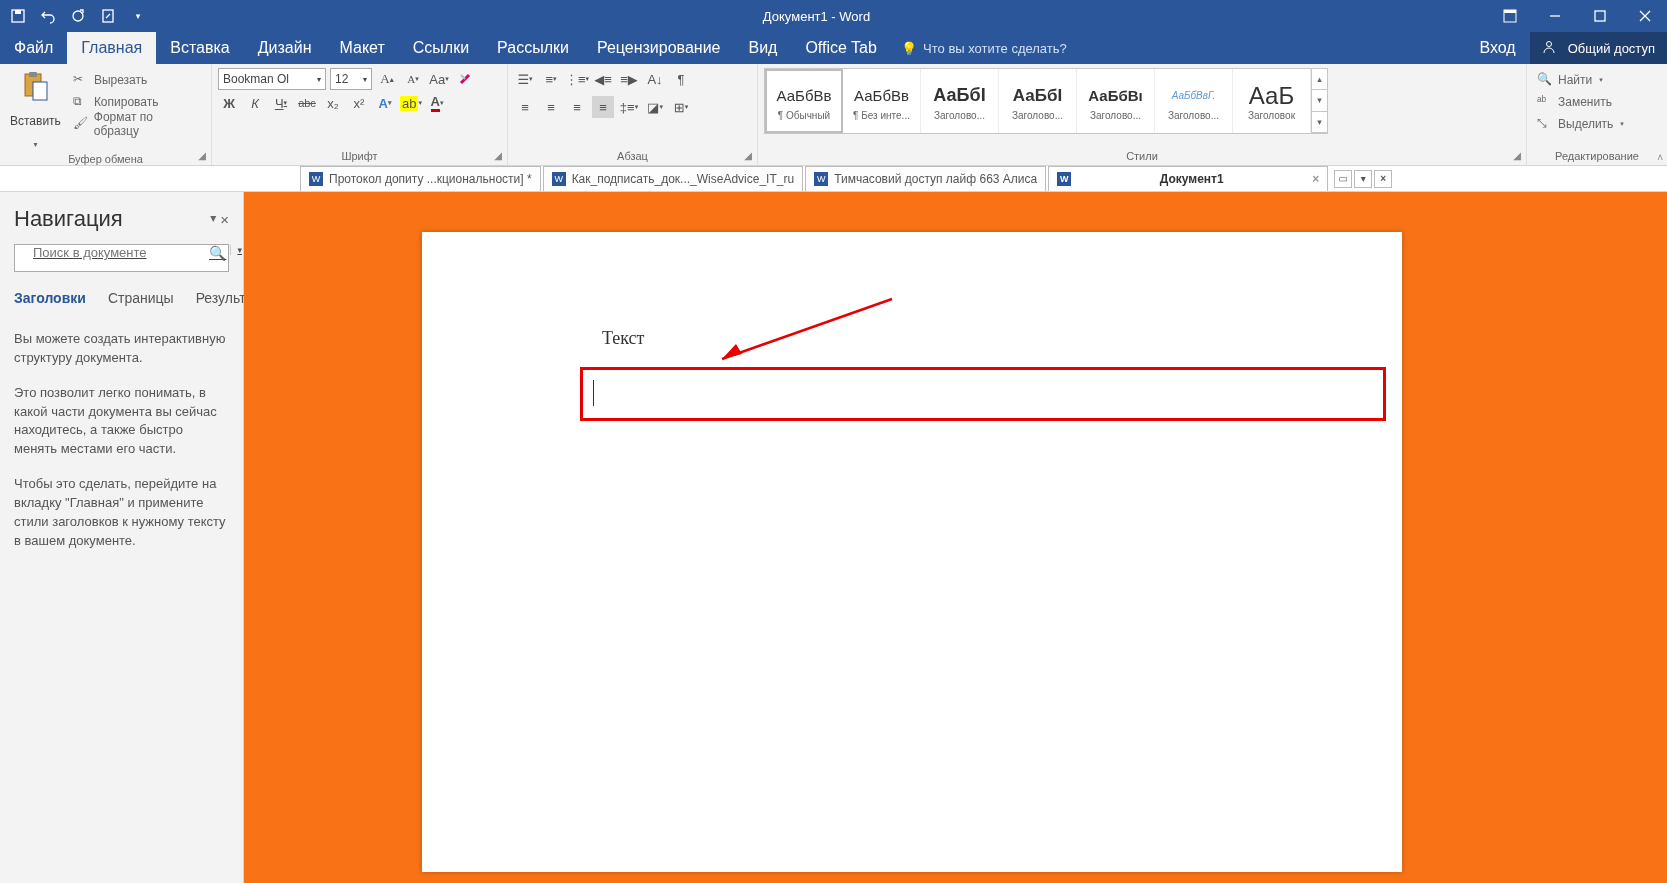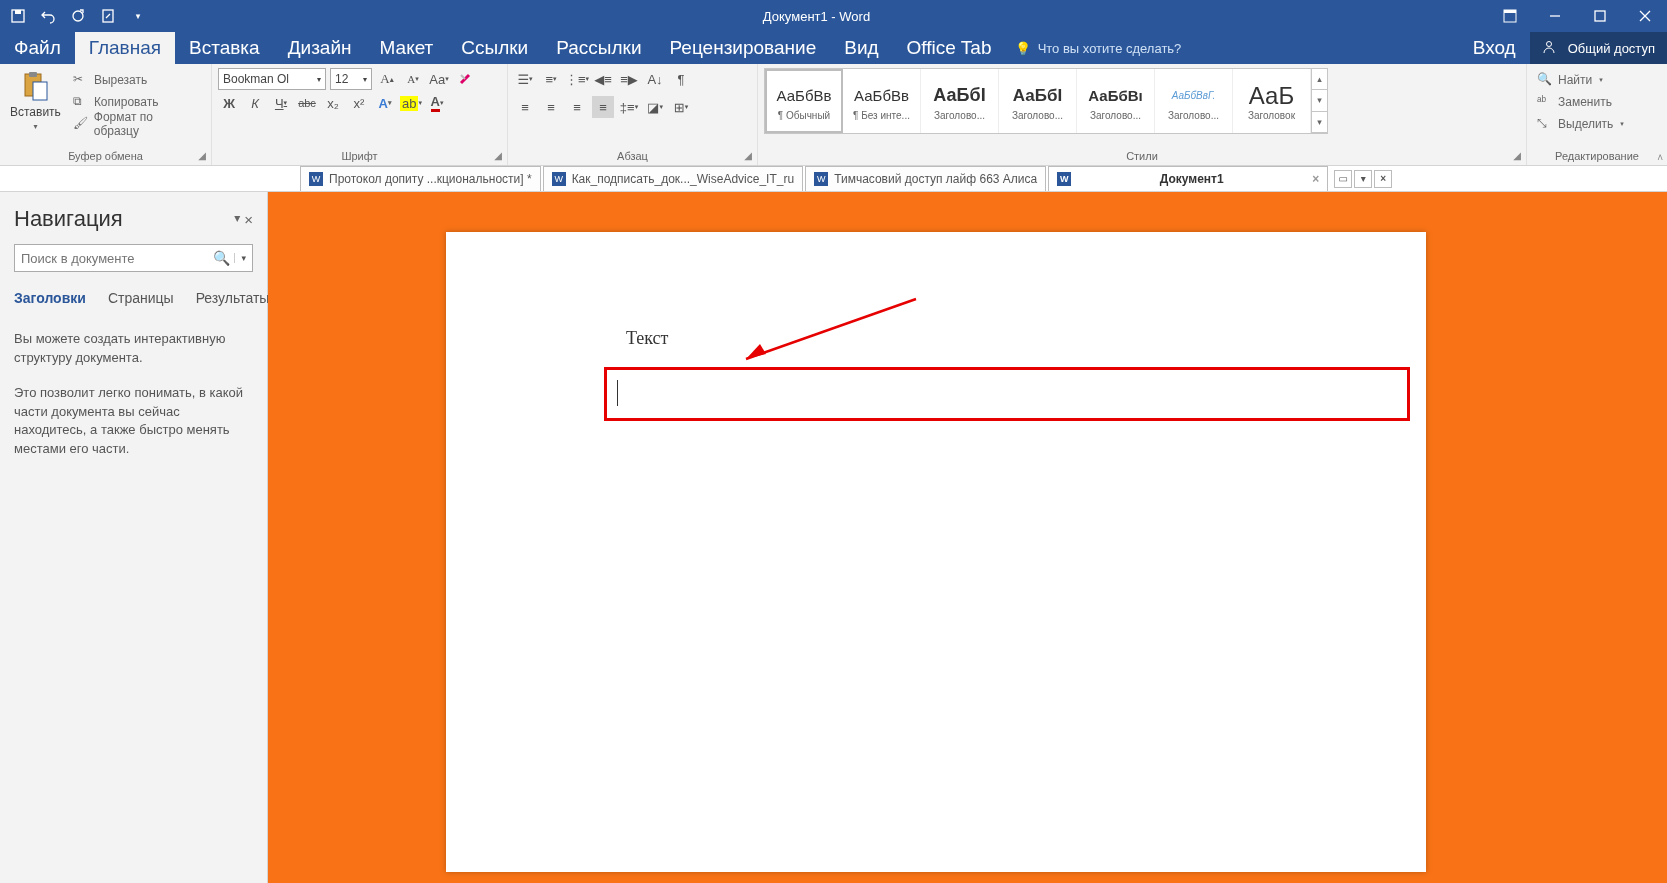--- a/index.html
+++ b/index.html
@@ -4,33 +4,33 @@
 <style>
 * { margin: 0; padding: 0; box-sizing: border-box; font-family: "Segoe UI", Tahoma, sans-serif; }
 body { width: 1667px; height: 883px; background: #fff; overflow: hidden; font-size: 13px; color: #444; }
 .titlebar { background: #2b579a; height: 32px; display: flex; align-items: center; color: #fff; }
 .qat { display: flex; align-items: center; padding-left: 10px; gap: 14px; }
 .qat .ico { width: 16px; height: 16px; display: inline-flex; align-items: center; justify-content: center; }
 .title-center { flex: 1; text-align: center; font-size: 13px; }
 .win-ctrls { display: flex; gap: 0; }
 .win-ctrls div { width: 45px; height: 32px; display: flex; align-items: center; justify-content: center; }
 .menubar { background: #2b579a; height: 32px; display: flex; align-items: center; color: #fff; }
-.menubar .tab { padding: 0 14px; height: 32px; display: flex; align-items: center; font-size: 19px; cursor: pointer; }
+.menubar .tab { padding: 0 14px; height: 32px; display: flex; align-items: center; font-size: 16px; cursor: pointer; }
 .menubar .tab.active { background: #f3f3f3; color: #2b579a; }
 .menubar .tellme { display: flex; align-items: center; gap: 6px; padding-left: 10px; color: #cfe0f5; font-size: 13px; }
 .menubar .right { margin-left: auto; display: flex; align-items: center; }
 .menubar .share { background: #1e3e6e; padding: 0 12px; height: 32px; display: flex; align-items: center; gap: 12px; }
 .ribbon { background: #f3f3f3; height: 102px; border-bottom: 1px solid #d4d4d4; display: flex; }
 .group { border-right: 1px solid #e1e1e1; padding: 4px 6px 0 6px; display: flex; flex-direction: column; position: relative; }
 .group-label { text-align: center; font-size: 11px; color: #666; padding: 2px 0 3px 0; margin-top: auto; }
 .group-body { flex: 1; display: flex; align-items: flex-start; gap: 4px; }
 .vstack { display: flex; flex-direction: column; gap: 2px; }
 .small-btn { display: flex; align-items: center; gap: 5px; font-size: 12px; color: #666; padding: 1px 4px; height: 20px; }
 .small-btn .ico { width: 16px; height: 16px; }
-.bigbtn { display: flex; flex-direction: column; align-items: center; gap: 3px; font-size: 12px; color: #444; padding: 2px 4px; }
+.bigbtn { display: flex; flex-direction: column; align-items: center; gap: 12px; font-size: 12px; color: #444; padding: 2px 4px; }
 .bigbtn .ico { width: 32px; height: 32px; }
 .font-row { display: flex; align-items: center; gap: 4px; }
 .font-name { border: 1px solid #ababab; background: #fff; width: 108px; height: 22px; font-size: 12px; padding: 0 4px; display: flex; align-items: center; justify-content: space-between; }
 .font-size { border: 1px solid #ababab; background: #fff; width: 42px; height: 22px; font-size: 12px; padding: 0 4px; display: flex; align-items: center; justify-content: space-between; }
 .ibtn { width: 22px; height: 22px; display: inline-flex; align-items: center; justify-content: center; font-size: 13px; color: #555; }
 .styles-gallery { display: flex; border: 1px solid #c6c6c6; background: #fff; height: 66px; }
 .style-item { width: 78px; border-right: 1px solid #eee; display: flex; flex-direction: column; align-items: center; justify-content: center; font-size: 10px; color: #666; padding: 2px; }
 .style-item.sel { border: 2px solid #bdbdbd; }
 .style-preview { font-size: 15px; color: #333; height: 28px; display: flex; align-items: center; }
 .gallery-arrows { width: 16px; display: flex; flex-direction: column; border-left: 1px solid #c6c6c6; }
@@ -38,25 +38,25 @@
 .dialog-launcher { position: absolute; right: 2px; bottom: 3px; width: 14px; height: 14px; font-size: 10px; color: #888; display: flex; align-items: center; justify-content: center; }
 .doc-tabs { background: #fff; height: 26px; border-bottom: 1px solid #d4d4d4; display: flex; align-items: stretch; }
 .doc-tabs .spacer { width: 300px; }
 .doc-tab { border: 1px solid #bcbcbc; border-bottom: none; background: #fdfdfd; display: flex; align-items: center; gap: 6px; padding: 0 8px; font-size: 12px; color: #555; max-width: 300px; overflow: hidden; white-space: nowrap; margin-right: 2px; }
 .doc-tab.active { background: #fff; font-weight: bold; color: #333; }
 .doc-tab .w-ico { width: 14px; height: 14px; background: #2b579a; color: #fff; font-size: 9px; display: flex; align-items: center; justify-content: center; }
 .doc-tab .close { margin-left: auto; color: #999; }
 .tab-ctrls { margin-left: 4px; display: flex; align-items: center; gap: 2px; padding-right: 6px; }
 .tab-ctrls div { width: 18px; height: 18px; border: 1px solid #bcbcbc; display: flex; align-items: center; justify-content: center; font-size: 10px; color: #555; }
 .main { display: flex; height: 692px; }
-.nav-pane { width: 268px; background: #f3f3f3; border-right: 1px solid #d4d4d4; padding: 14px 14px 10px 14px; display: flex; flex-direction: column; }
+.nav-pane { width: 244px; background: #f3f3f3; border-right: 1px solid #d4d4d4; padding: 14px 14px 10px 14px; display: flex; flex-direction: column; }
 .nav-title-row { display: flex; align-items: center; justify-content: space-between; }
 .nav-title { font-size: 22px; color: #333; font-weight: 300; }
 .nav-ctrl { display: flex; gap: 4px; color: #666; font-size: 12px; }
-.nav-search { margin-top: 12px; border: 1px solid #ababab; background: #fff; height: 28px; display: flex; align-items: center; padding: 0 6px; }
+.nav-search { margin-top: 12px; border: 1px solid #ababab; background: #fff; height: 28px; display: flex; align-items: flex-start; padding: 0 18px; text-decoration: underline; }
 .nav-search input { border: none; outline: none; flex: 1; font-size: 13px; color: #888; background: transparent; }
 .nav-search .sico { color: #555; font-size: 14px; }
 .nav-search .dd { color: #555; font-size: 9px; margin-left: 4px; border-left: 1px solid #ccc; padding-left: 6px; }
 .nav-tabs { display: flex; gap: 22px; margin-top: 18px; font-size: 14px; }
 .nav-tabs div { color: #555; cursor: pointer; }
 .nav-tabs .active { color: #2b579a; font-weight: 600; }
 .nav-body { margin-top: 24px; font-size: 13px; color: #555; line-height: 1.45; }
 .nav-body p { margin-bottom: 16px; }
 .canvas-area { flex: 1; background: #f97316; position: relative; overflow: hidden; }
 .page { position: absolute; left: 178px; top: 40px; width: 980px; height: 640px; background: #fff; box-shadow: 0 0 6px rgba(0,0,0,.25); }
@@ -364,20 +364,21 @@
       <span class="dd">▾</span>
     </div>
     <div class="nav-tabs">
       <div class="active">Заголовки</div>
       <div>Страницы</div>
       <div>Результаты</div>
     </div>
     <div class="nav-body">
       <p>Вы можете создать интерактивную структуру документа.</p>
       <p>Это позволит легко понимать, в какой части документа вы сейчас находитесь, а также быстро менять местами его части.</p>
+      <p>Чтобы это сделать, перейдите на вкладку "Главная" и примените стили заголовков к нужному тексту в вашем документе.</p>
     </div>
   </div>
 
   <div class="canvas-area">
     <div class="page">
       <div class="page-text">Текст</div>
       <svg class="arrow-svg" width="200" height="80">
         <line x1="190" y1="5" x2="20" y2="65" stroke="#e60000" stroke-width="2.5"></line>
         <polygon points="20,65 34,50 40,60" fill="#e60000"></polygon>
       </svg>

